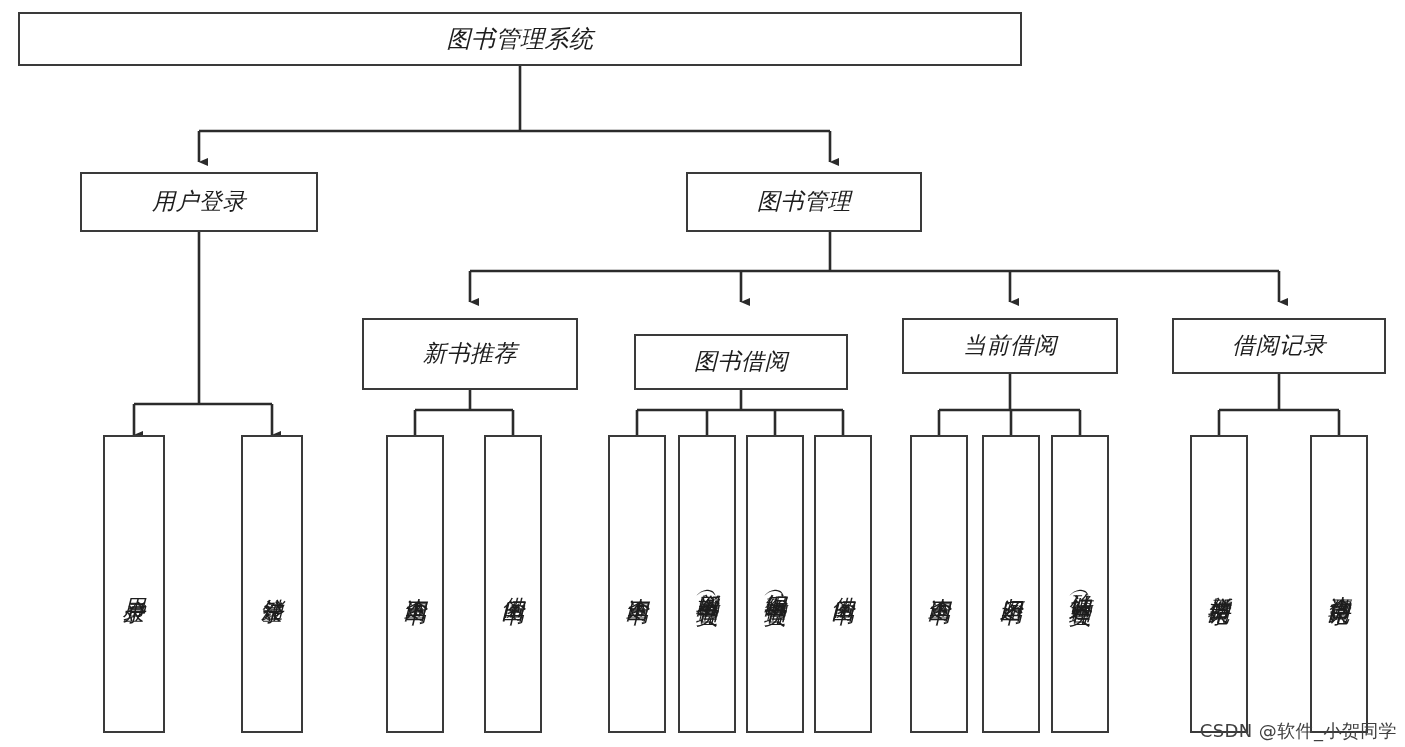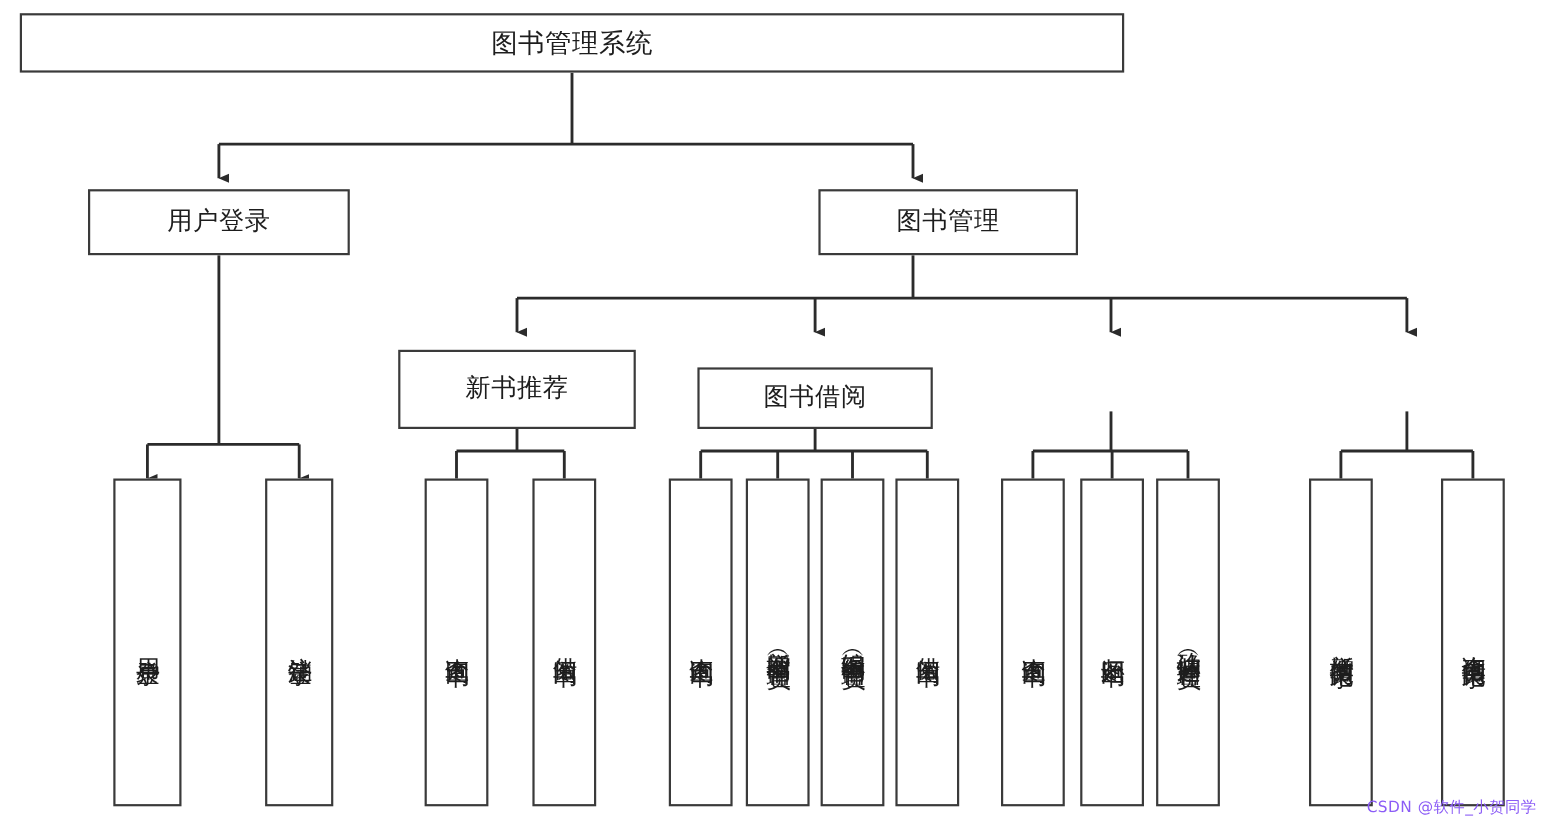--- a/index.html
+++ b/index.html
@@ -35,20 +35,21 @@
     align-items: center;
     justify-content: center;
     color: #1d1d1d;
     z-index: 2;
   }
   .node .label {
     display: block;
     text-align: center;
     line-height: 1.28;
     white-space: nowrap;
+    font-style: italic;
   }
   .node-h .label {
     font-size: 23px;
     letter-spacing: 0.5px;
   }
   .node-root .label {
     font-size: 24px;
     letter-spacing: 0.5px;
   }
   .node-v {
@@ -62,22 +63,22 @@
     font-size: 22px;
     line-height: 1.16;
     letter-spacing: 2px;
     white-space: nowrap;
     max-height: 100%;
   }
   #watermark {
     position: absolute;
     right: 8px;
     bottom: 4px;
-    font-size: 14px;
-    color: #8b5cf6;
+    font-size: 18px;
+    color: #404040;
     letter-spacing: 0.4px;
     z-index: 5;
     white-space: nowrap;
   }
 </style>
 </head>
 <body>
 
 <div id="diagram-root">
 
@@ -124,29 +125,35 @@
       </g>
   </svg>
 
   <div class="node node-h node-root" style="left: 18px; top: 12px; width: 1004px; height: 54px;">
     <span class="label">图书管理系统</span>
   </div>
 
   <div class="node node-h" style="left: 80px; top: 172px; width: 238px; height: 60px;">
     <span class="label">用户登录</span>
   </div>
-  <div class="node node-h" style="left: 744px; top: 172px; width: 236px; height: 60px;">
+  <div class="node node-h" style="left: 686px; top: 172px; width: 236px; height: 60px;">
     <span class="label">图书管理</span>
   </div>
 
   <div class="node node-h" style="left: 362px; top: 318px; width: 216px; height: 72px;">
     <span class="label">新书推荐</span>
   </div>
   <div class="node node-h" style="left: 634px; top: 318px; width: 214px; height: 56px; margin-top: 16px;">
     <span class="label">图书借阅</span>
+  </div>
+  <div class="node node-h" style="left: 902px; top: 318px; width: 216px; height: 56px;">
+    <span class="label">当前借阅</span>
+  </div>
+  <div class="node node-h" style="left: 1172px; top: 318px; width: 214px; height: 56px;">
+    <span class="label">借阅记录</span>
   </div>
 
   <div class="node node-v" style="left: 103px; top: 435px; width: 62px; height: 298px;">
     <span class="label">用户登录</span>
   </div>
   <div class="node node-v" style="left: 241px; top: 435px; width: 62px; height: 298px;">
     <span class="label">注销登录</span>
   </div>
   <div class="node node-v" style="left: 386px; top: 435px; width: 58px; height: 298px;">
     <span class="label">查询图书</span>

